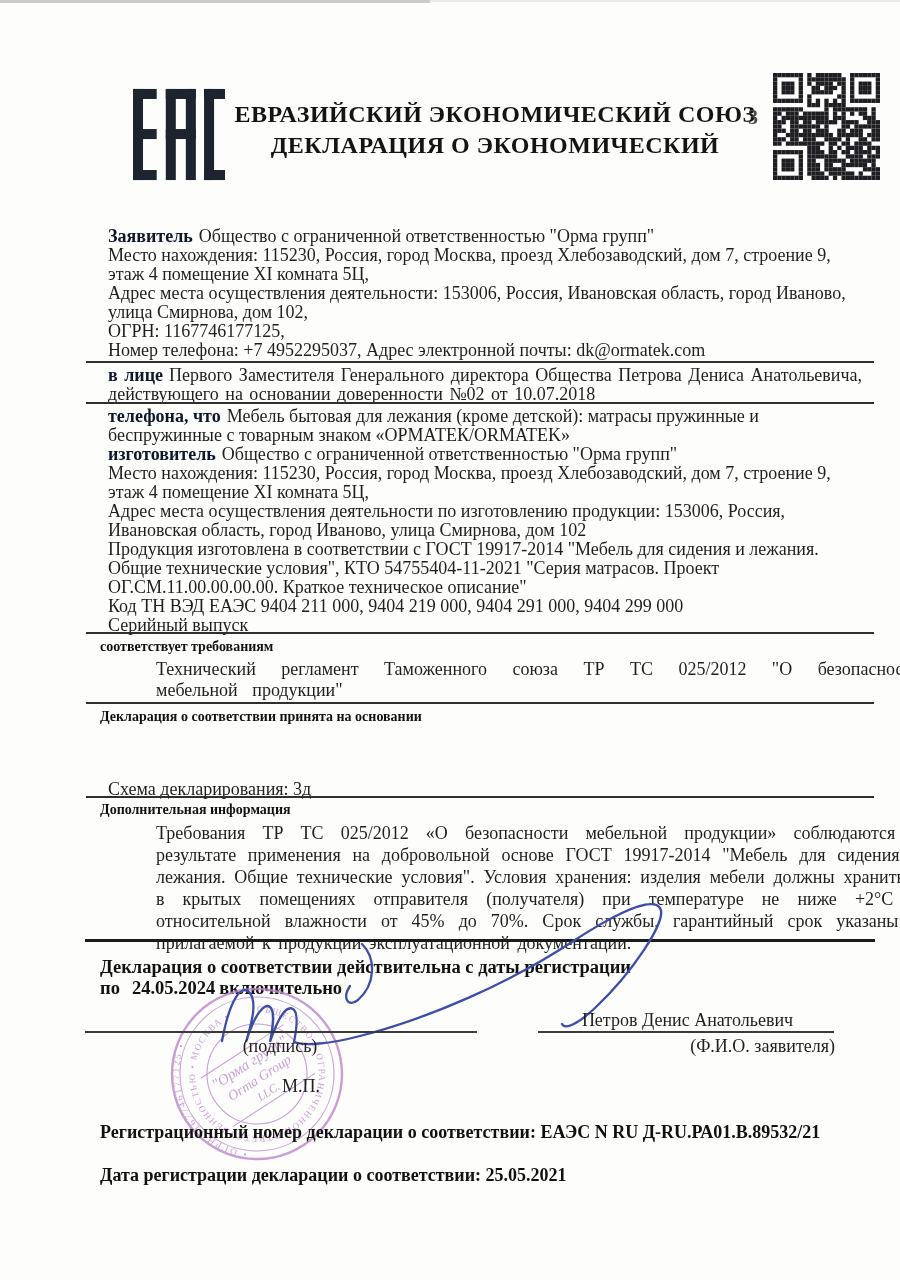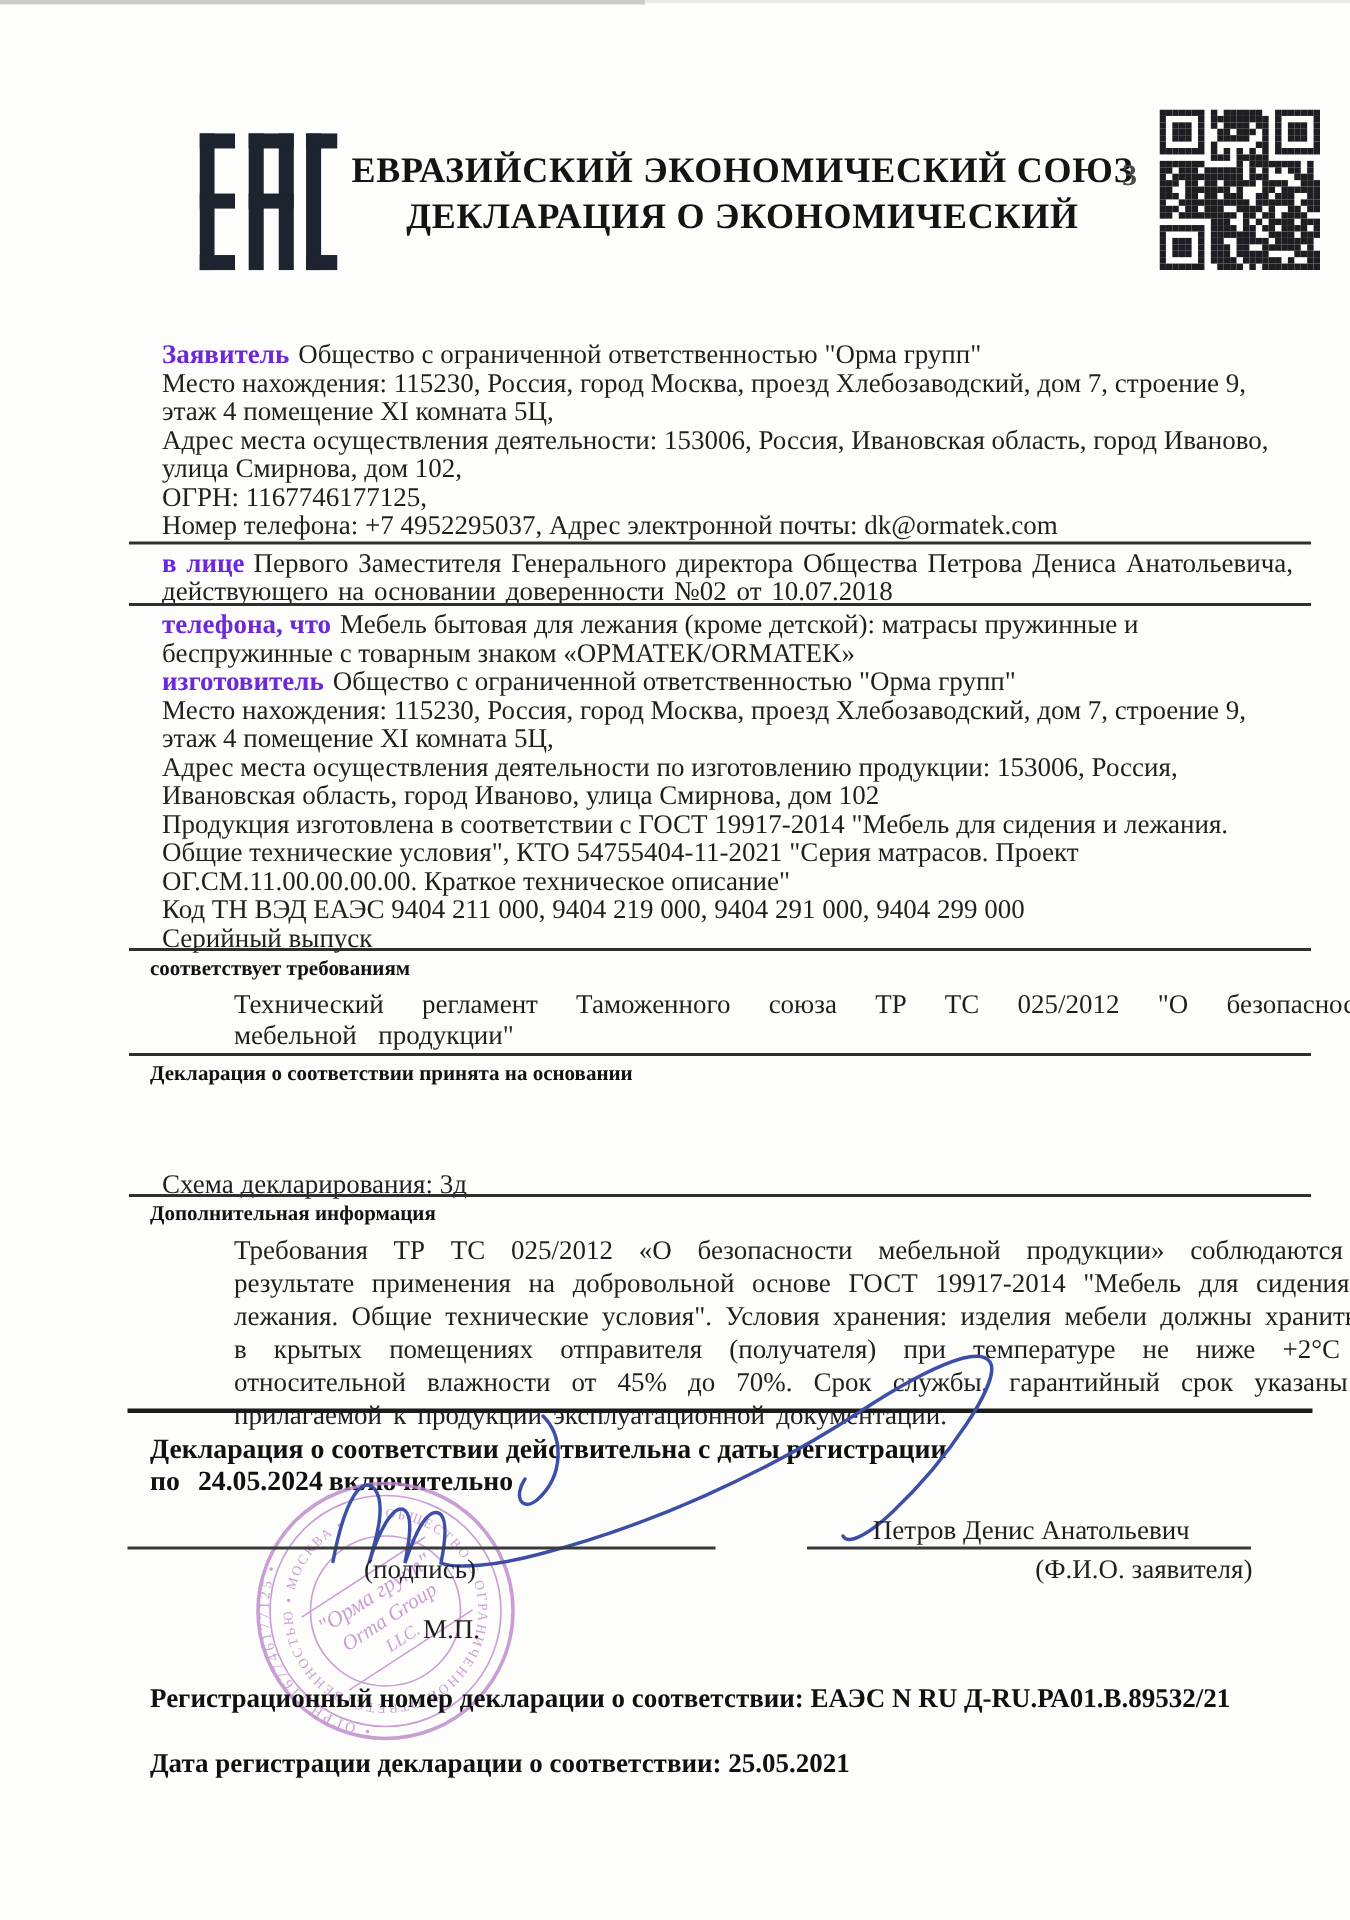--- a/index.html
+++ b/index.html
@@ -17,21 +17,21 @@
   .eac-logo{left:133px;top:84px;width:92px;height:101px;}
   .title-wrap{left:215px;top:99px;width:560px;text-align:center;font-weight:bold;
     font-size:24px;line-height:31px;letter-spacing:.5px;color:#141414;}
   .qr{left:773px;top:73px;width:107px;height:107px;}
   .qr svg{width:100%;height:100%;fill:#1d1d22;}
   .artifact-3{left:748px;top:106px;font-size:20px;color:#4a4a4a;font-weight:bold;}
 
   
   .blk{left:100px;width:765px;line-height:19px;}
   .blk .line{padding-left:8px;}
-  .lead{font-weight:bold;color:#6d28d9;margin-right:6px;}
+  .lead{font-weight:bold;color:#0f172a;margin-right:6px;}
   .head{font-weight:bold;color:#111;font-size:14px;}
   .just{text-align:justify;padding-left:8px;line-height:21px;margin-left:48px;}
   .ws10{word-spacing:10px;}
   .ws5{word-spacing:5px;}
   .ws3{word-spacing:3px;}
   .ws2{word-spacing:2px;}
   .lh22{line-height:22px;}
 
   .rule{left:86px;width:788px;height:2px;background:#2f2f2f;}
   .rule-thick{left:85px;width:790px;height:3px;background:#1b1b1b;}

